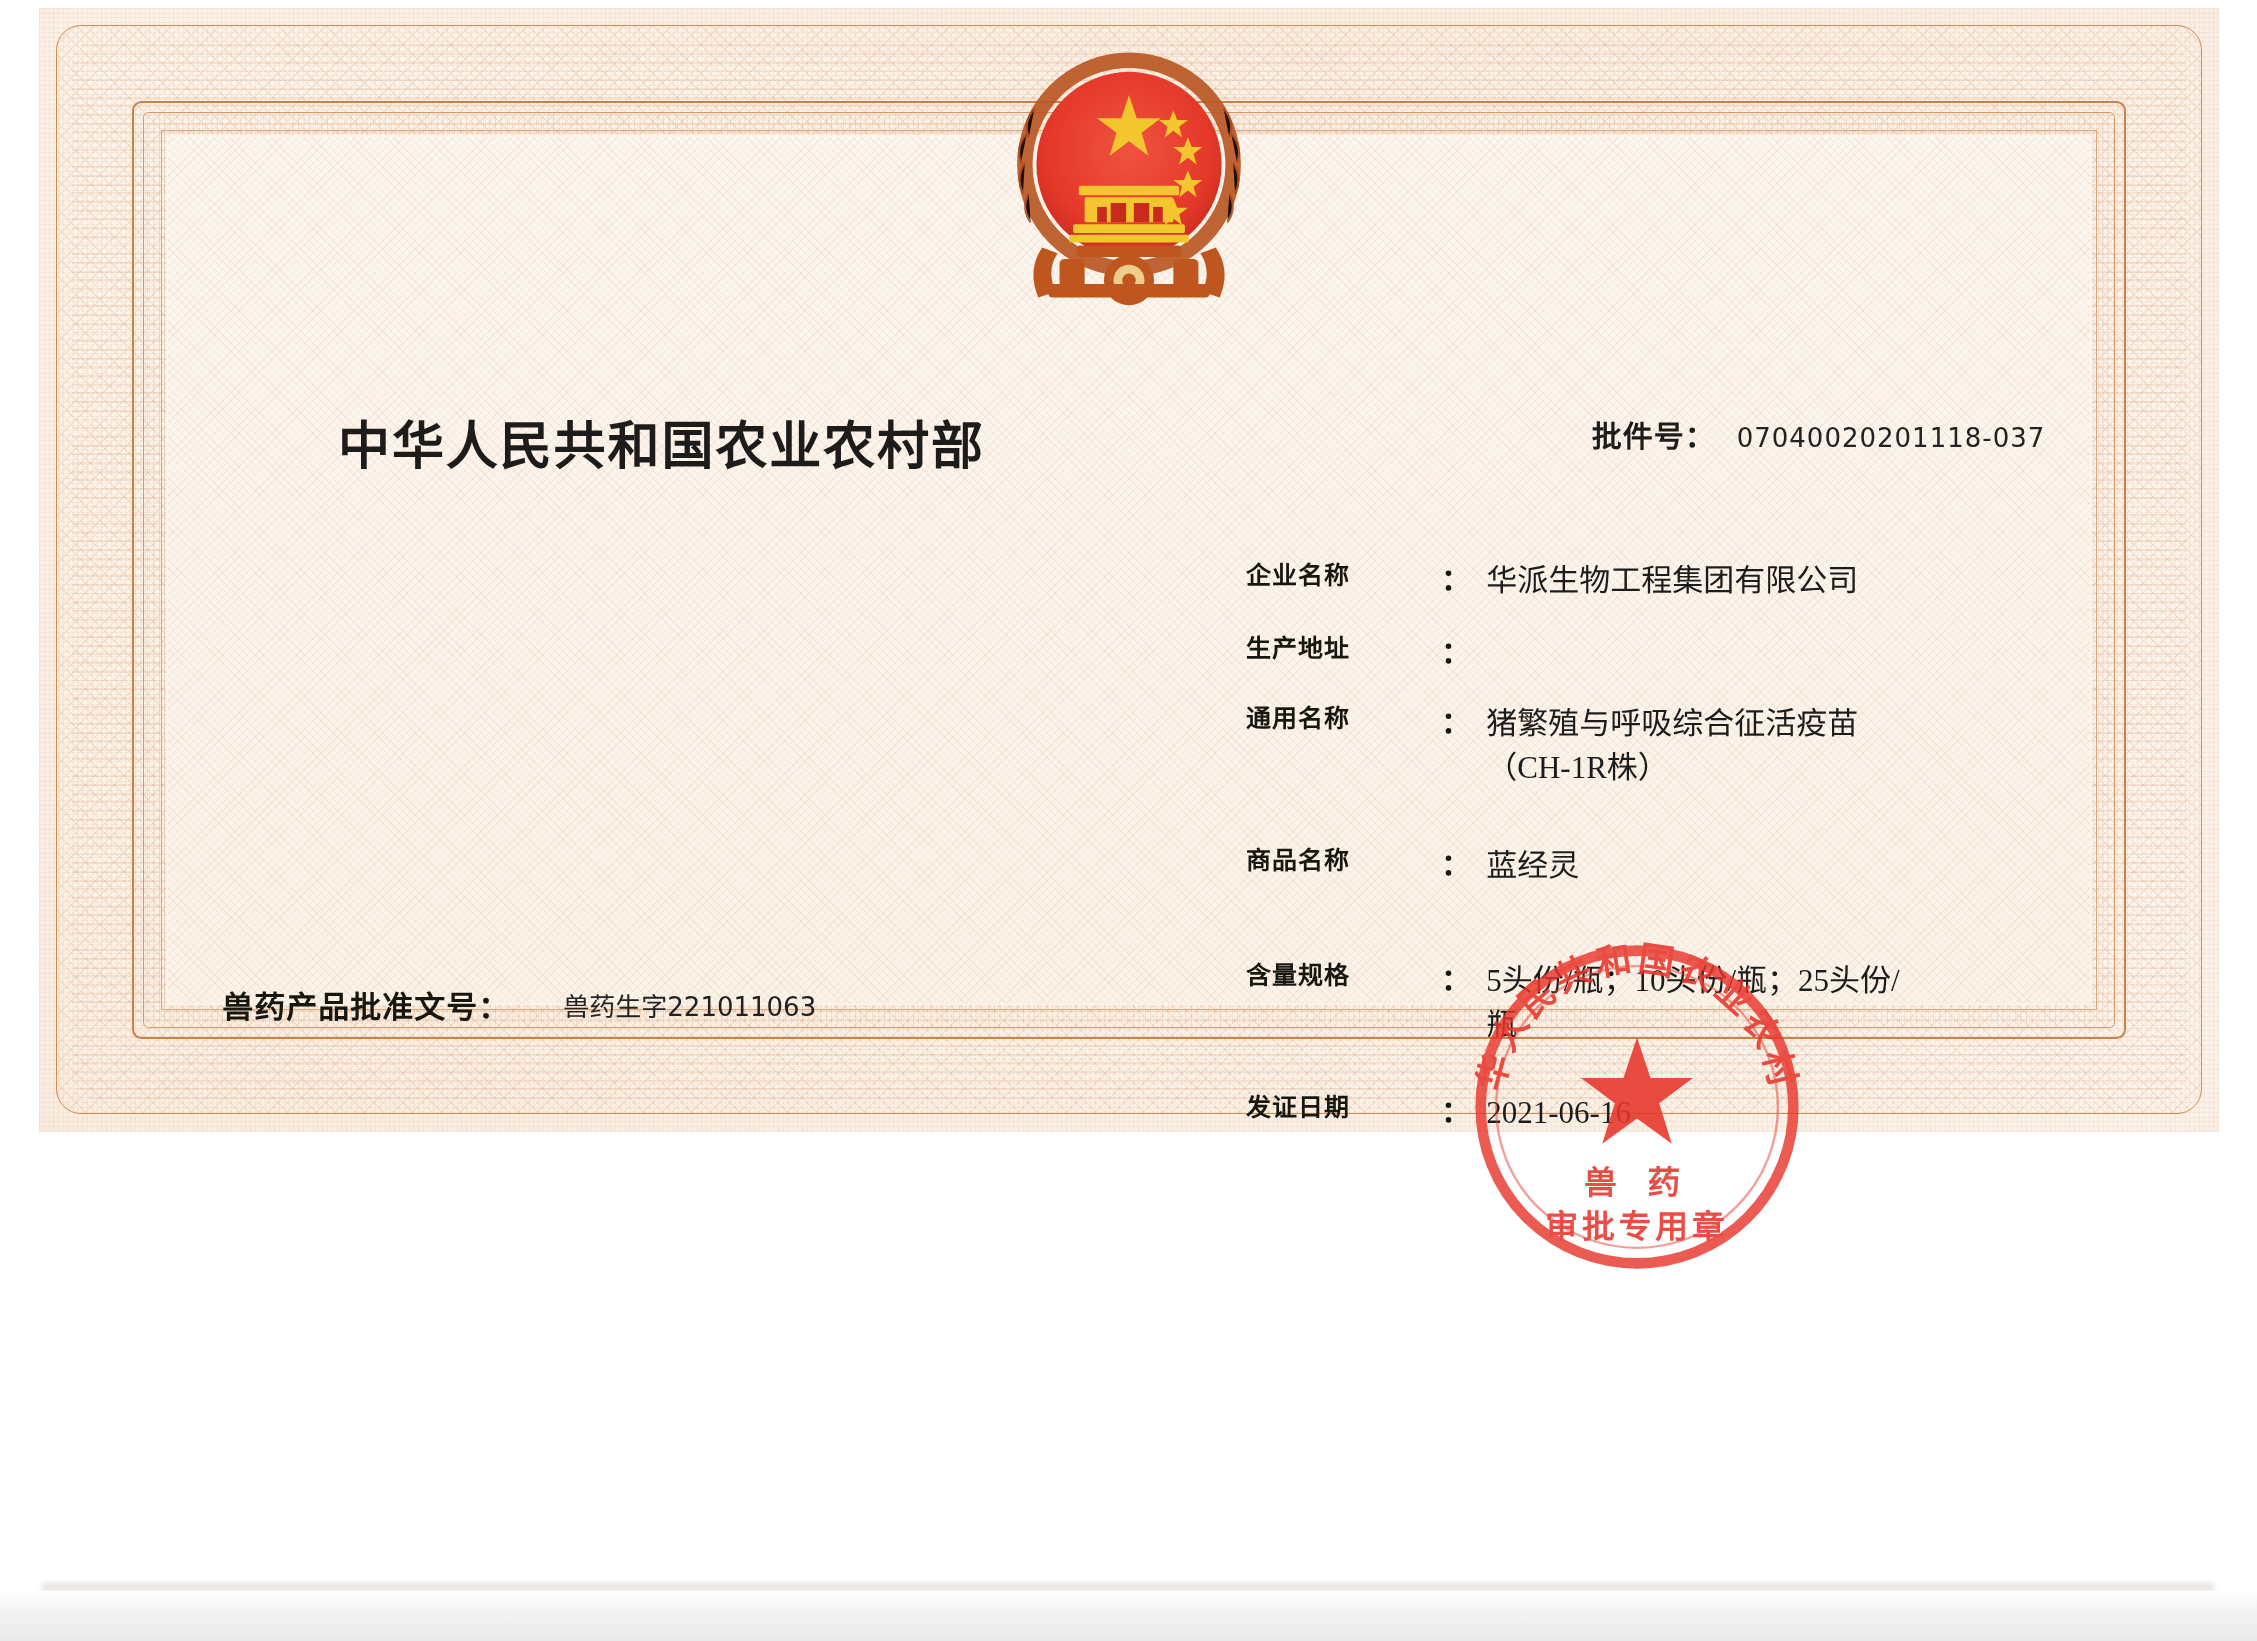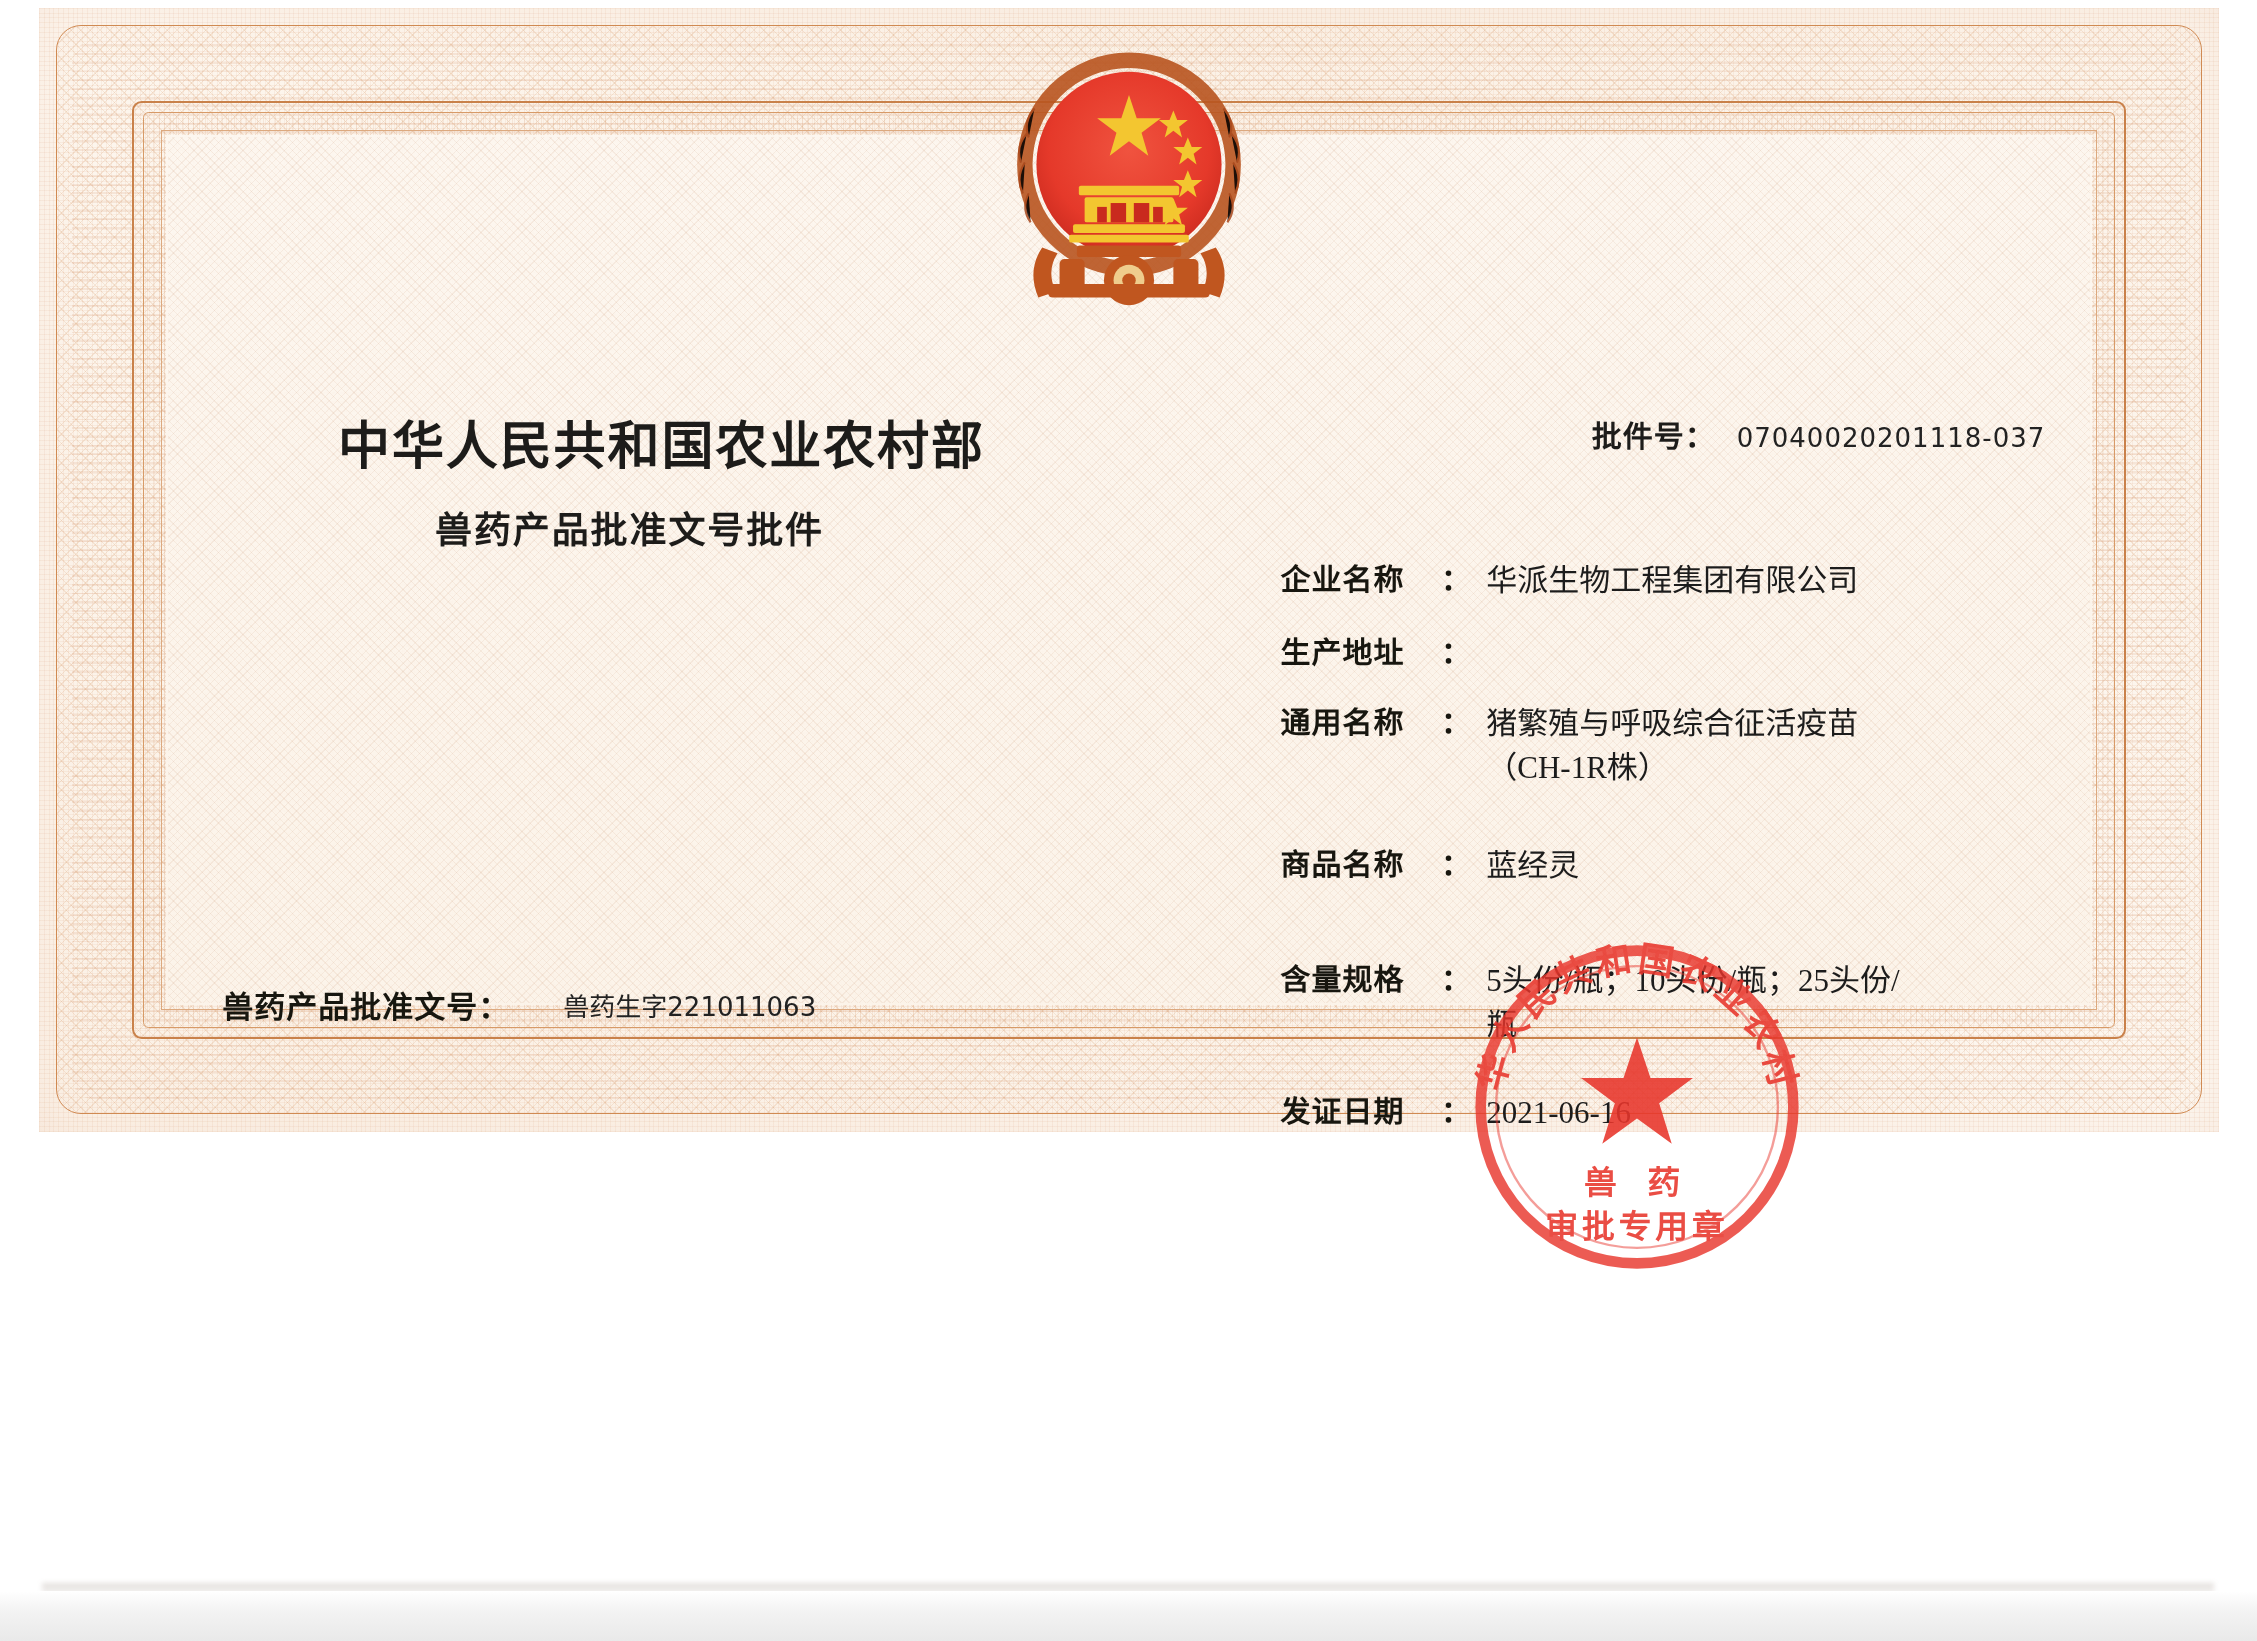--- a/index.html
+++ b/index.html
@@ -200,22 +200,22 @@
     width: 734px;
   }
   .detail-row {
     display: flex;
     align-items: flex-start;
     margin-bottom: 29px;
   }
   .detail-label {
     width: 193px;
     min-width: 193px;
-    text-align: center;
-    font-size: 30px;
+    text-align: left;
+    font-size: 25px;
     font-weight: 700;
     color: #17160f;
     letter-spacing: 1px;
     line-height: 1.38;
   }
   .detail-colon {
     font-size: 30px;
     font-weight: 700;
     color: #17160f;
     padding: 0 1.9px;
@@ -340,21 +340,20 @@
           <path d="M60 214 q-16 24 -4 52 l18 -6 q-10 -22 2 -40z"></path>
           <path d="M240 214 q16 24 4 52 l-18 -6 q10 -22 -2 -40z"></path>
         </g>
       </svg>
     </div>
 
     <div class="content">
 
       <div class="title-block">
         <div class="title-main">中华人民共和国农业农村部</div>
-        <div class="title-sub">兽药产品批准文号批件</div>
       </div>
 
       <div class="approval-no-row">
         <span class="approval-no-label">批件号：</span>
         <span class="approval-no-value">07040020201118-037</span>
       </div>
 
 
       <div class="left-field lf-approval">
         <span class="lf-label">兽药产品批准文号：</span>

